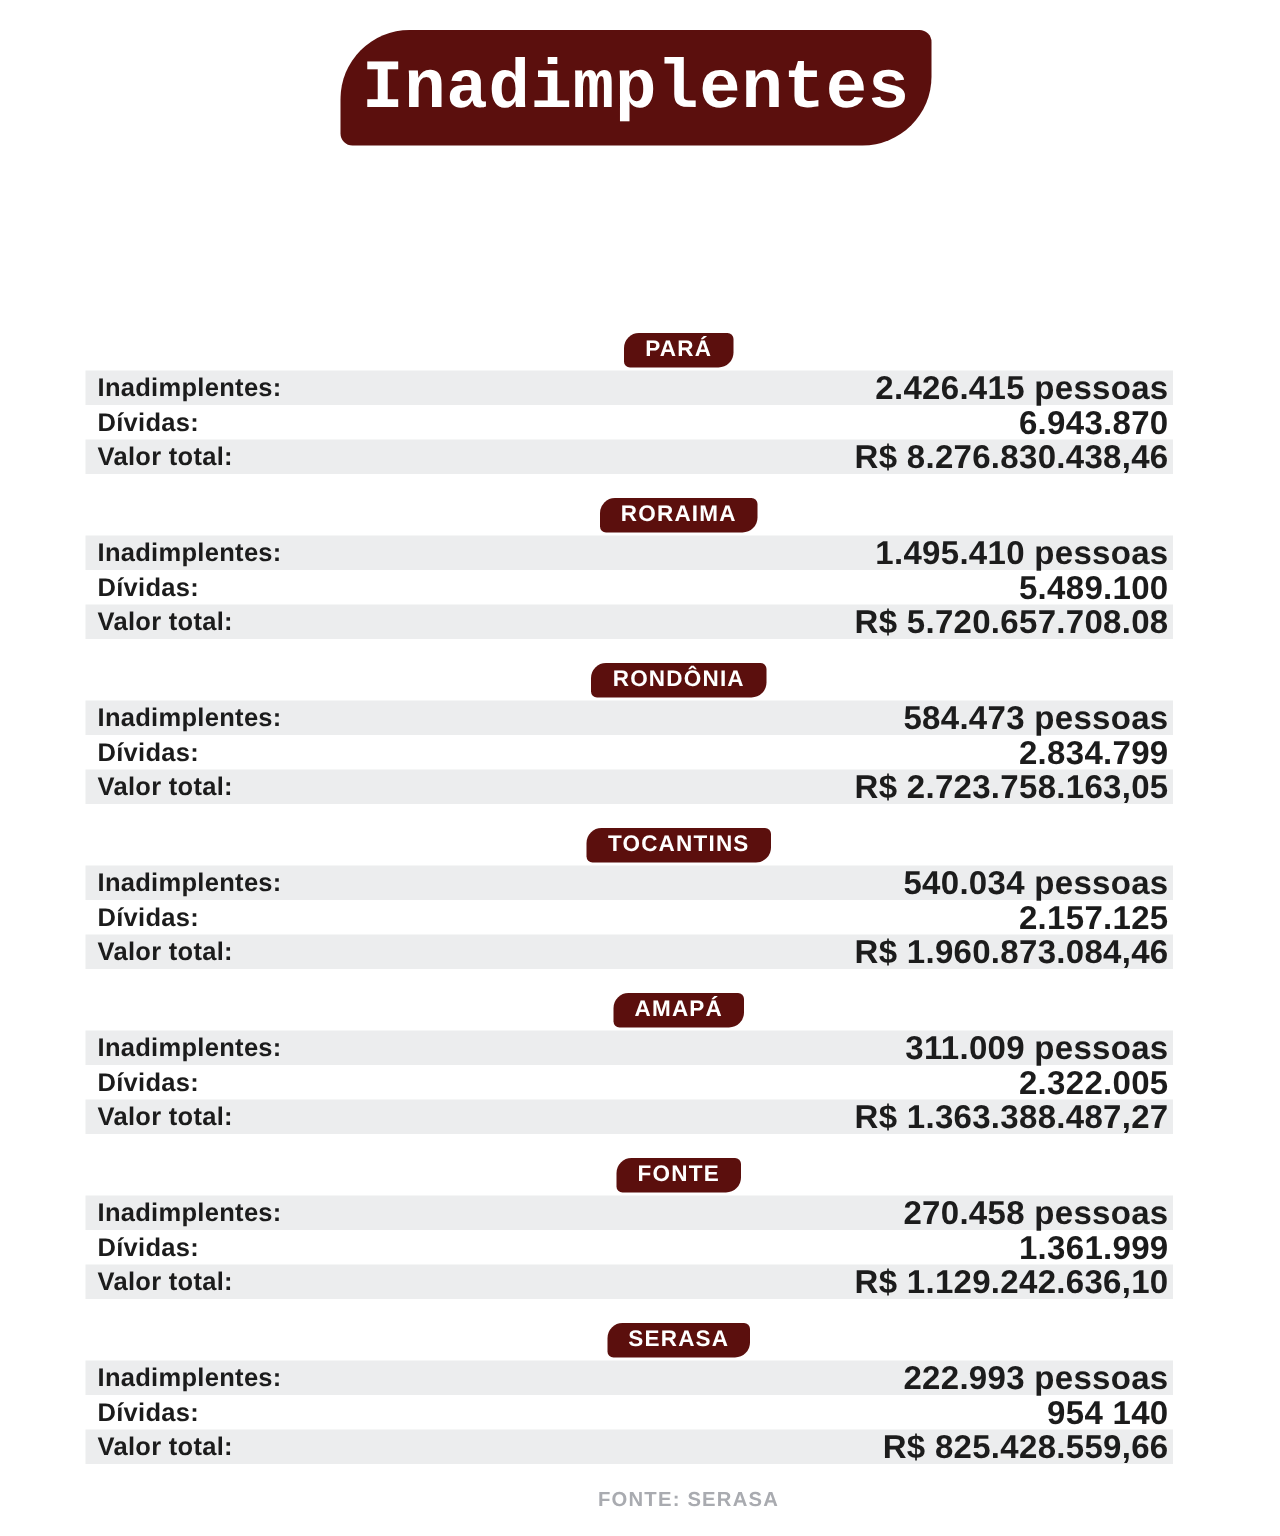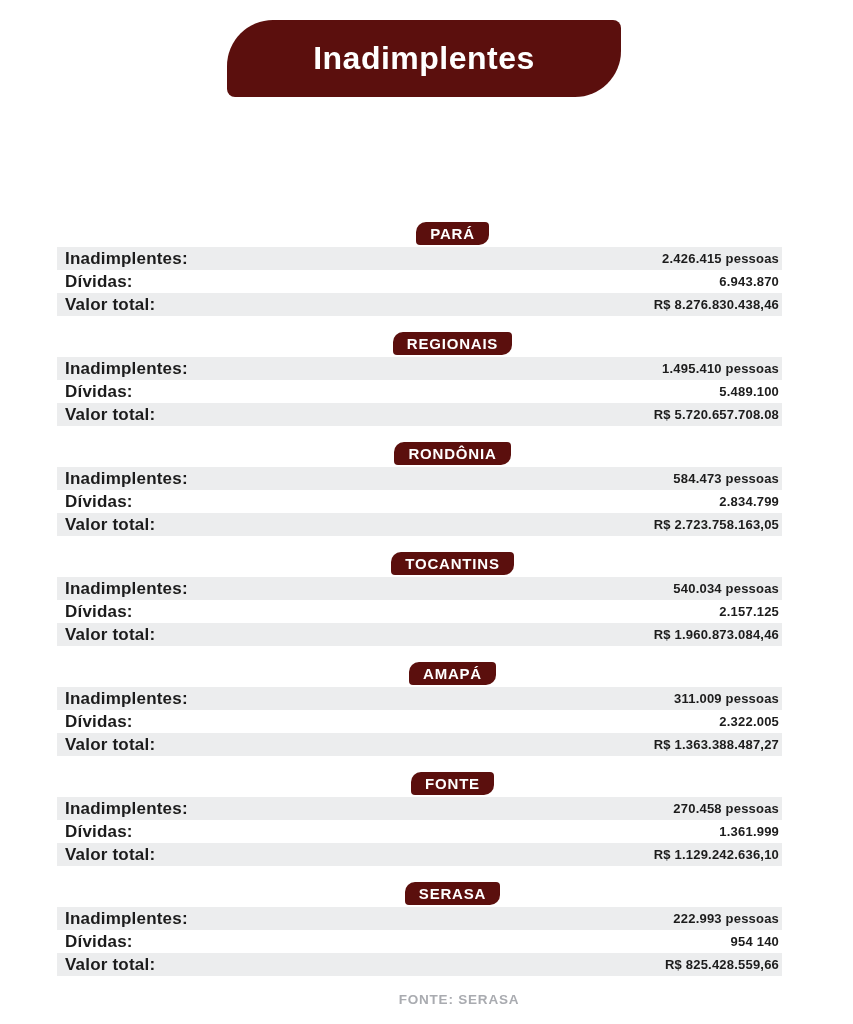--- a/index.html
+++ b/index.html
@@ -18,21 +18,21 @@
   .page{position:relative;width:853px;height:1024px;background:#fff;}
 
   
   .title-badge{
     position:absolute;left:227px;top:20px;width:394px;height:77px;
     background:var(--maroon);
     border-radius:46px 8px 46px 8px;
     display:flex;align-items:center;justify-content:center;
   }
   .title-badge .title{
-    color:#fff;font-size:32px;font-weight:800;letter-spacing:0.5px;
+    color:#fff;font-size:46px;font-weight:800;letter-spacing:0.5px;font-family:Liberation Mono, monospace;
   }
 
   
   .dados-bar{
     position:absolute;left:65px;top:137px;width:716px;height:47px;
     background:var(--maroon);
     display:flex;align-items:center;justify-content:center;
   }
   .dados-bar .dados-text{
     color:#fff;font-size:20px;font-weight:800;letter-spacing:1.6px;
@@ -58,21 +58,21 @@
     height:23px;display:flex;align-items:center;justify-content:space-between;
     background:#fff;
     gap:16px;
   }
   .row.stripe{background:var(--stripe);}
   .row .label{
     padding-left:8px;font-size:17px;font-weight:700;color:var(--ink);
     letter-spacing:0.2px;
   }
   .row .value{
-    padding-right:3px;font-size:13px;font-weight:700;color:var(--ink);
+    padding-right:3px;font-size:22px;font-weight:700;color:var(--ink);
     letter-spacing:0.2px;
   }
 
   
   .source{
     margin-left:65px;margin-top:11px;
     color:var(--source);font-size:13.5px;font-weight:700;letter-spacing:0.8px;
   }
 </style>
 </head>
@@ -101,21 +101,21 @@
       </div>
       <div class="row stripe">
         <span class="label">Valor total:</span>
         <span class="value">R$ 8.276.830.438,46</span>
       </div>
     </div>
   </section>
 
   <section class="state">
     <div class="state-badge">
-      <span class="state-name">REGIONAIS</span>
+      <span class="state-name">RORAIMA</span>
     </div>
     <div class="rows">
       <div class="row stripe">
         <span class="label">Inadimplentes:</span>
         <span class="value">1.495.410 pessoas</span>
       </div>
       <div class="row">
         <span class="label">Dívidas:</span>
         <span class="value">5.489.100</span>
       </div>

